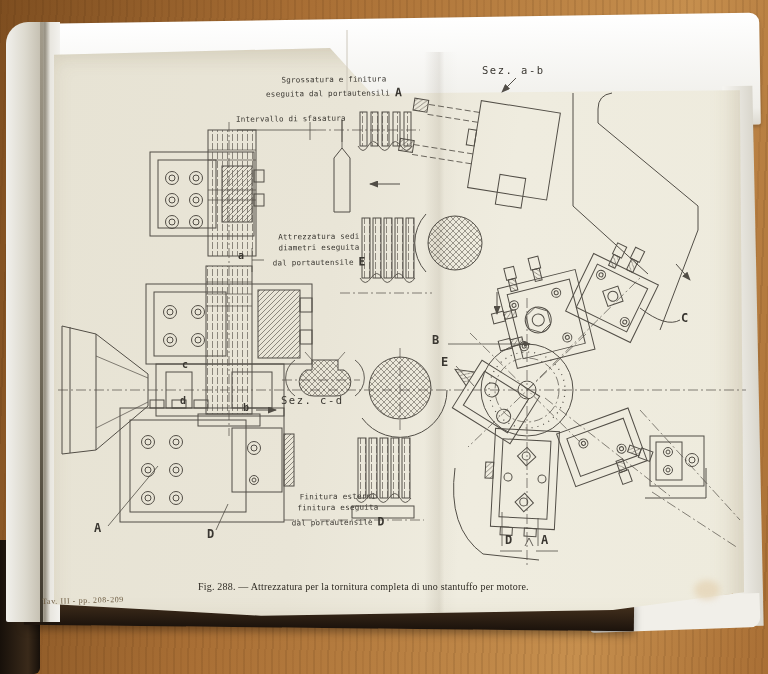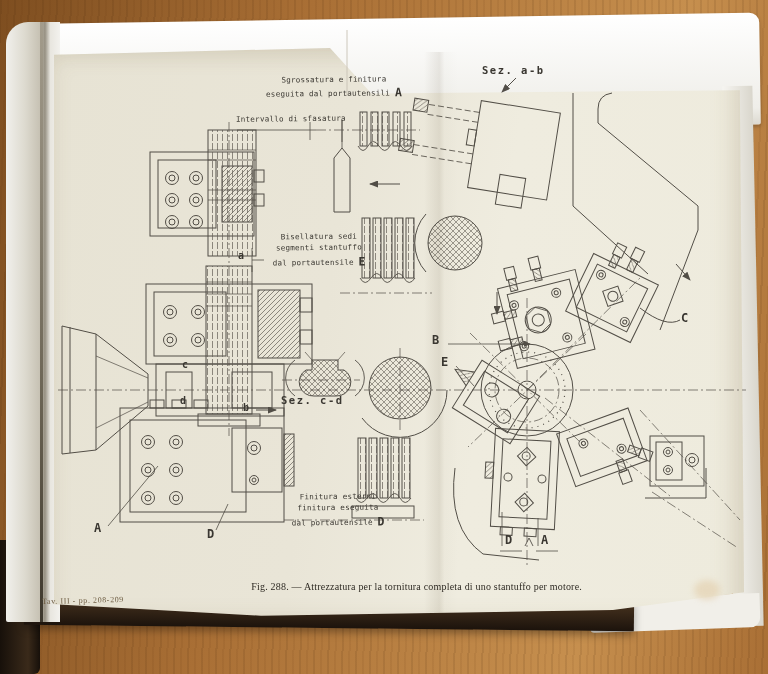--- a/index.html
+++ b/index.html
@@ -26,24 +26,24 @@
   .edge-strip::before{content:"";position:absolute;left:34px;top:0;width:3px;height:100%;background:linear-gradient(180deg,#a39c8c,#6e6757 60%,#3d372c);filter:blur(.6px)}
   .plate{left:54px;top:48px;width:690px;height:570px;
     background:linear-gradient(98deg,var(--paper-left) 0%,#e9e5d7 40%,var(--paper-right) 62%,#eeebdd 100%);
     clip-path:polygon(0% 1.2%,40% 0%,46% 8%,99.4% 7.4%,100% 95.5%,81% 98.6%,30% 99.6%,0% 97.6%);
     box-shadow:inset 0 10px 20px rgba(120,100,60,.10), inset -14px 0 22px rgba(120,100,60,.12), 0 3px 6px rgba(0,0,0,.25)}
   .gutter{left:424px;top:52px;width:34px;height:562px;background:linear-gradient(90deg,rgba(80,65,40,0) 0%,rgba(80,65,40,.10) 45%,rgba(80,65,40,.02) 60%,rgba(80,65,40,0) 100%)}
   .stain{left:694px;top:580px;width:26px;height:20px;border-radius:50%;background:#e2cba6;opacity:.55;filter:blur(3px)}
   svg.drawing{left:0;top:0;width:768px;height:674px;pointer-events:none}
   .ann{position:absolute;font-family:"DejaVu Sans Mono",monospace;font-size:7.6px;line-height:1.5;color:var(--ink);letter-spacing:.2px;text-align:center;transform:rotate(-.6deg)}
   .ann .ref{font-size:11.5px;font-weight:bold;vertical-align:-1px}
-  .sez{position:absolute;font-family:"DejaVu Sans Mono",monospace;font-weight:bold;font-size:10.5px;letter-spacing:1.5px;color:var(--ink)}
+  .sez{position:absolute;font-family:"DejaVu Sans Mono",monospace;font-weight:normal;font-size:10.5px;letter-spacing:1.5px;color:var(--ink)}
   .pl{position:absolute;font-family:"DejaVu Sans Mono",monospace;font-weight:bold;font-size:12px;color:var(--ink)}
   .pl.sm{font-size:10px;font-weight:600}
-  .caption{position:absolute;left:198px;top:581px;width:384px;text-align:right;
+  .caption{position:absolute;left:198px;top:581px;width:384px;text-align:left;
     font-family:"Liberation Serif","DejaVu Serif",serif;font-size:10px;letter-spacing:.2px;color:var(--caption-ink)}
   .footer{position:absolute;left:42px;top:596px;font-family:"Liberation Serif",serif;font-size:8px;letter-spacing:.6px;color:#6d5c42;transform:rotate(-1.4deg)}
 </style>
 </head>
 <body>
 
 <div class="scene">
 
   <div class="layer cover-left"></div>
   <div class="layer under-pages-top"></div>
@@ -332,22 +332,22 @@
     <span class="ref">A</span>
   </div>
 
   <div class="ann" style="left:236px;top:113px;width:160px;text-align:left">
     <span>Intervallo di sfasatura</span>
   </div>
 
   <div class="sez" style="left:482px;top:64px">Sez. a-b</div>
 
   <div class="ann" style="left:250px;top:231px;width:138px">
-    <span>Bisellatura sedi</span><br>
-    <span>segmenti stantuffo</span><br>
+    <span>Attrezzatura sedi</span><br>
+    <span>diametri eseguita</span><br>
     <span>dal portautensile</span>
     <span class="ref">E</span>
   </div>
 
   <div class="sez" style="left:281px;top:394px">Sez. c-d</div>
 
   <div class="ann" style="left:274px;top:491px;width:128px">
     <span>Finitura esterni</span><br>
     <span>finitura eseguita</span><br>
     <span>dal portautensile</span>

